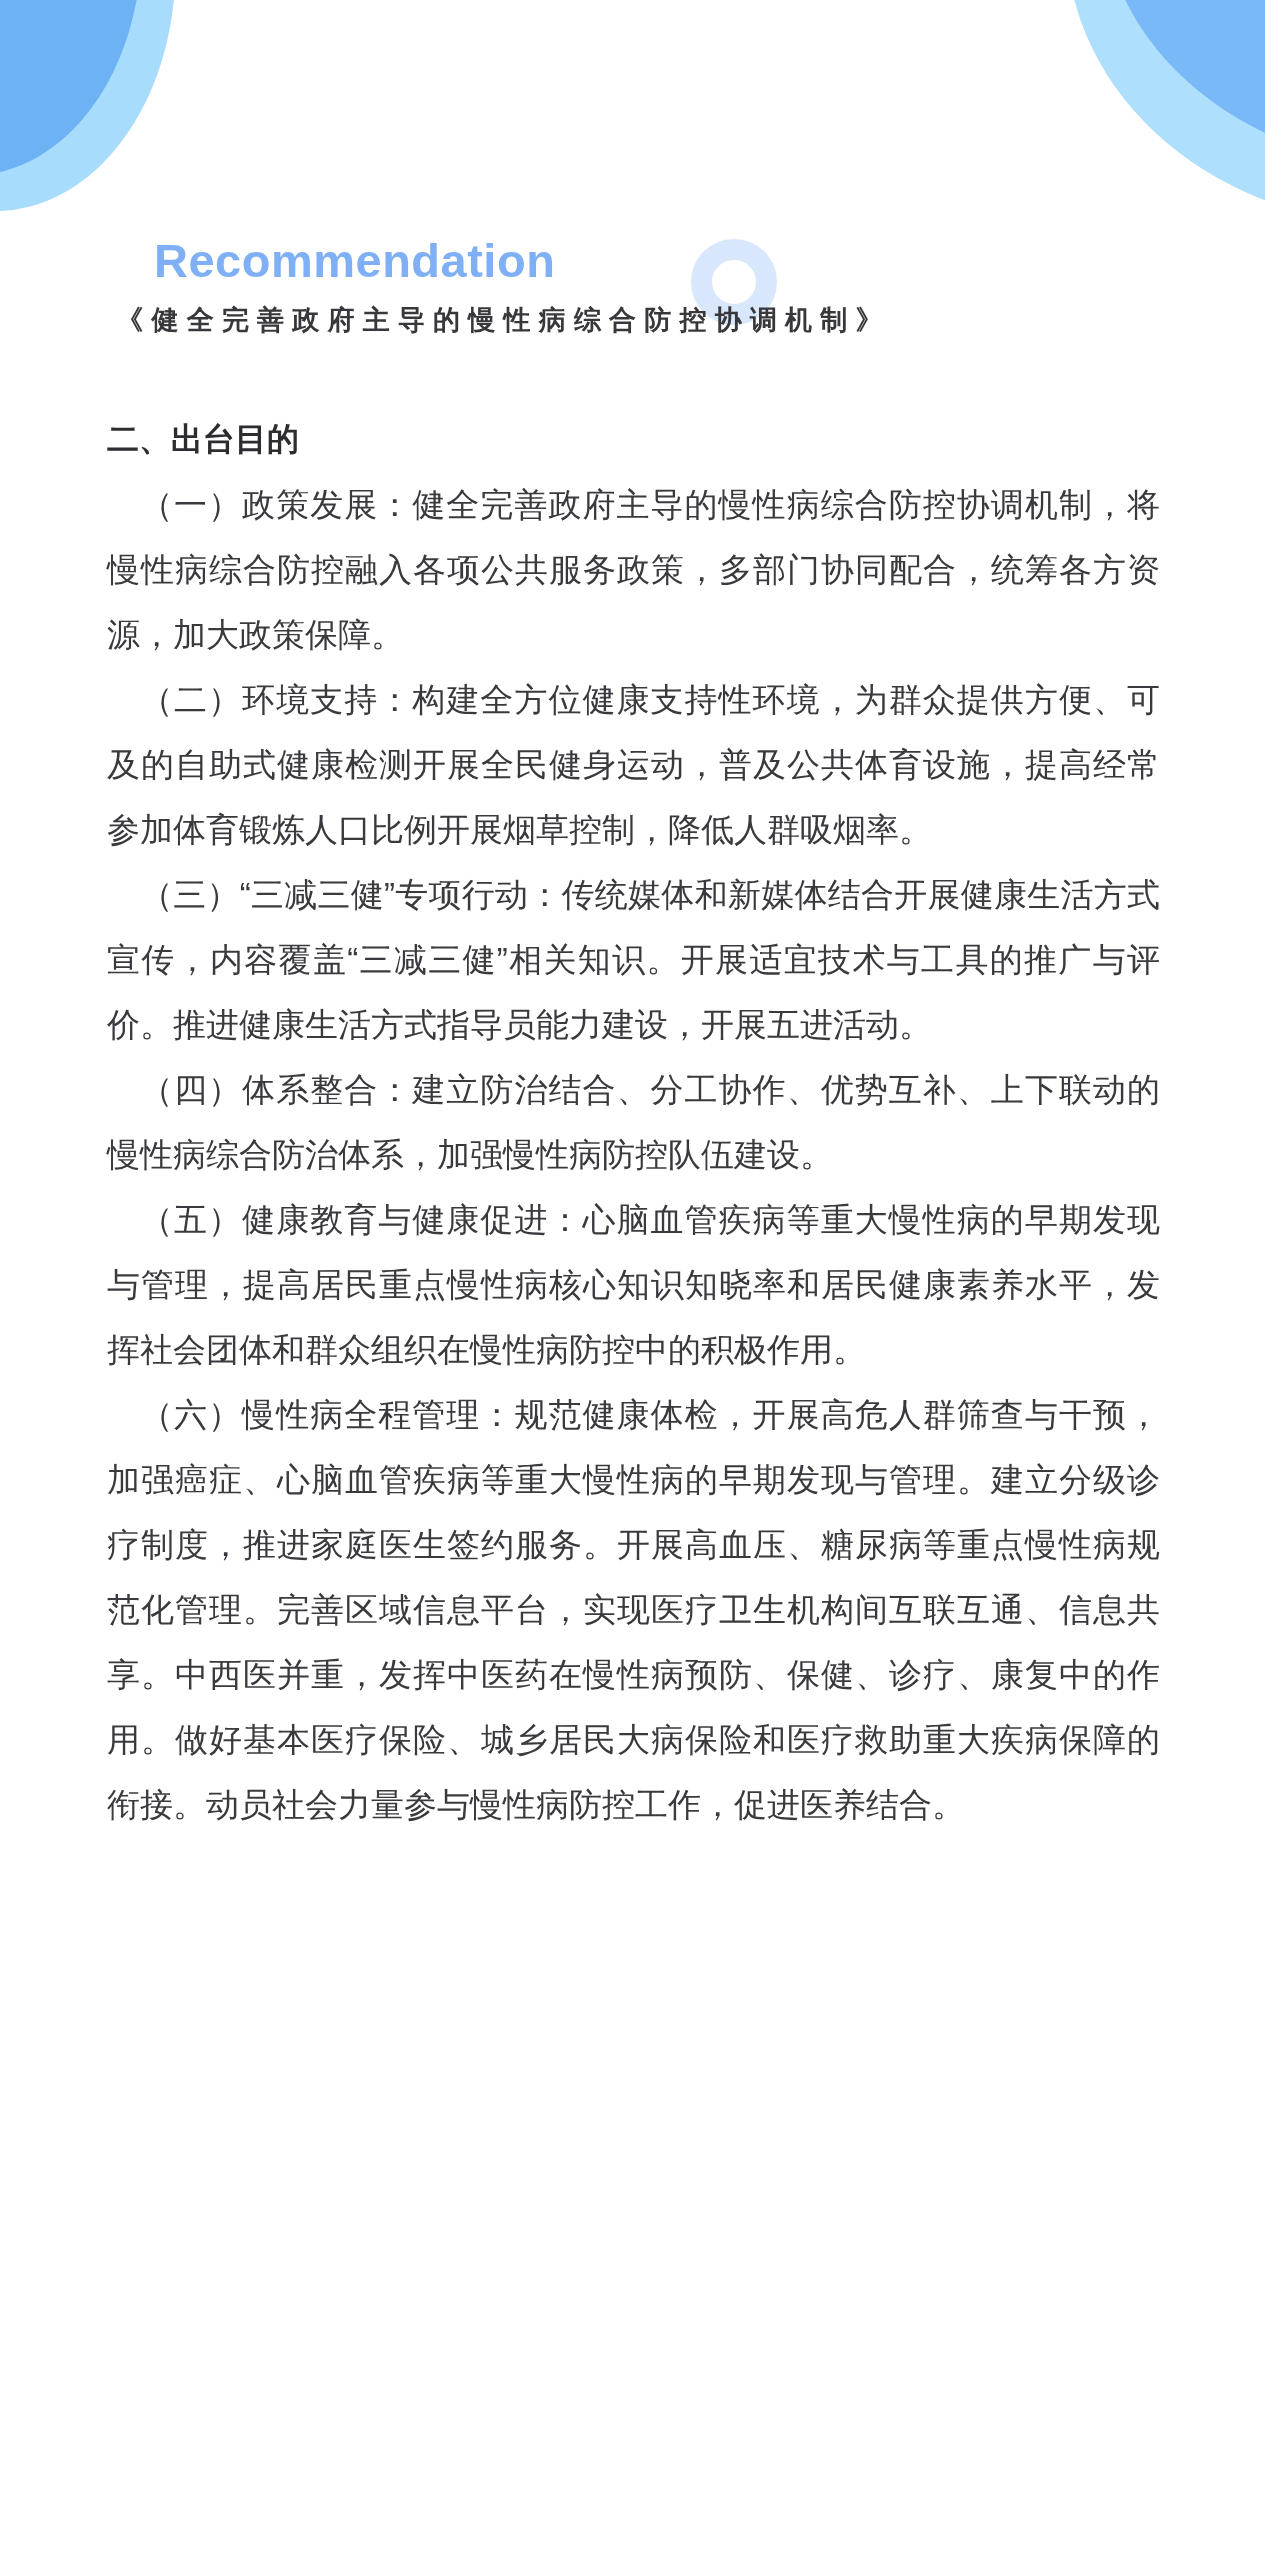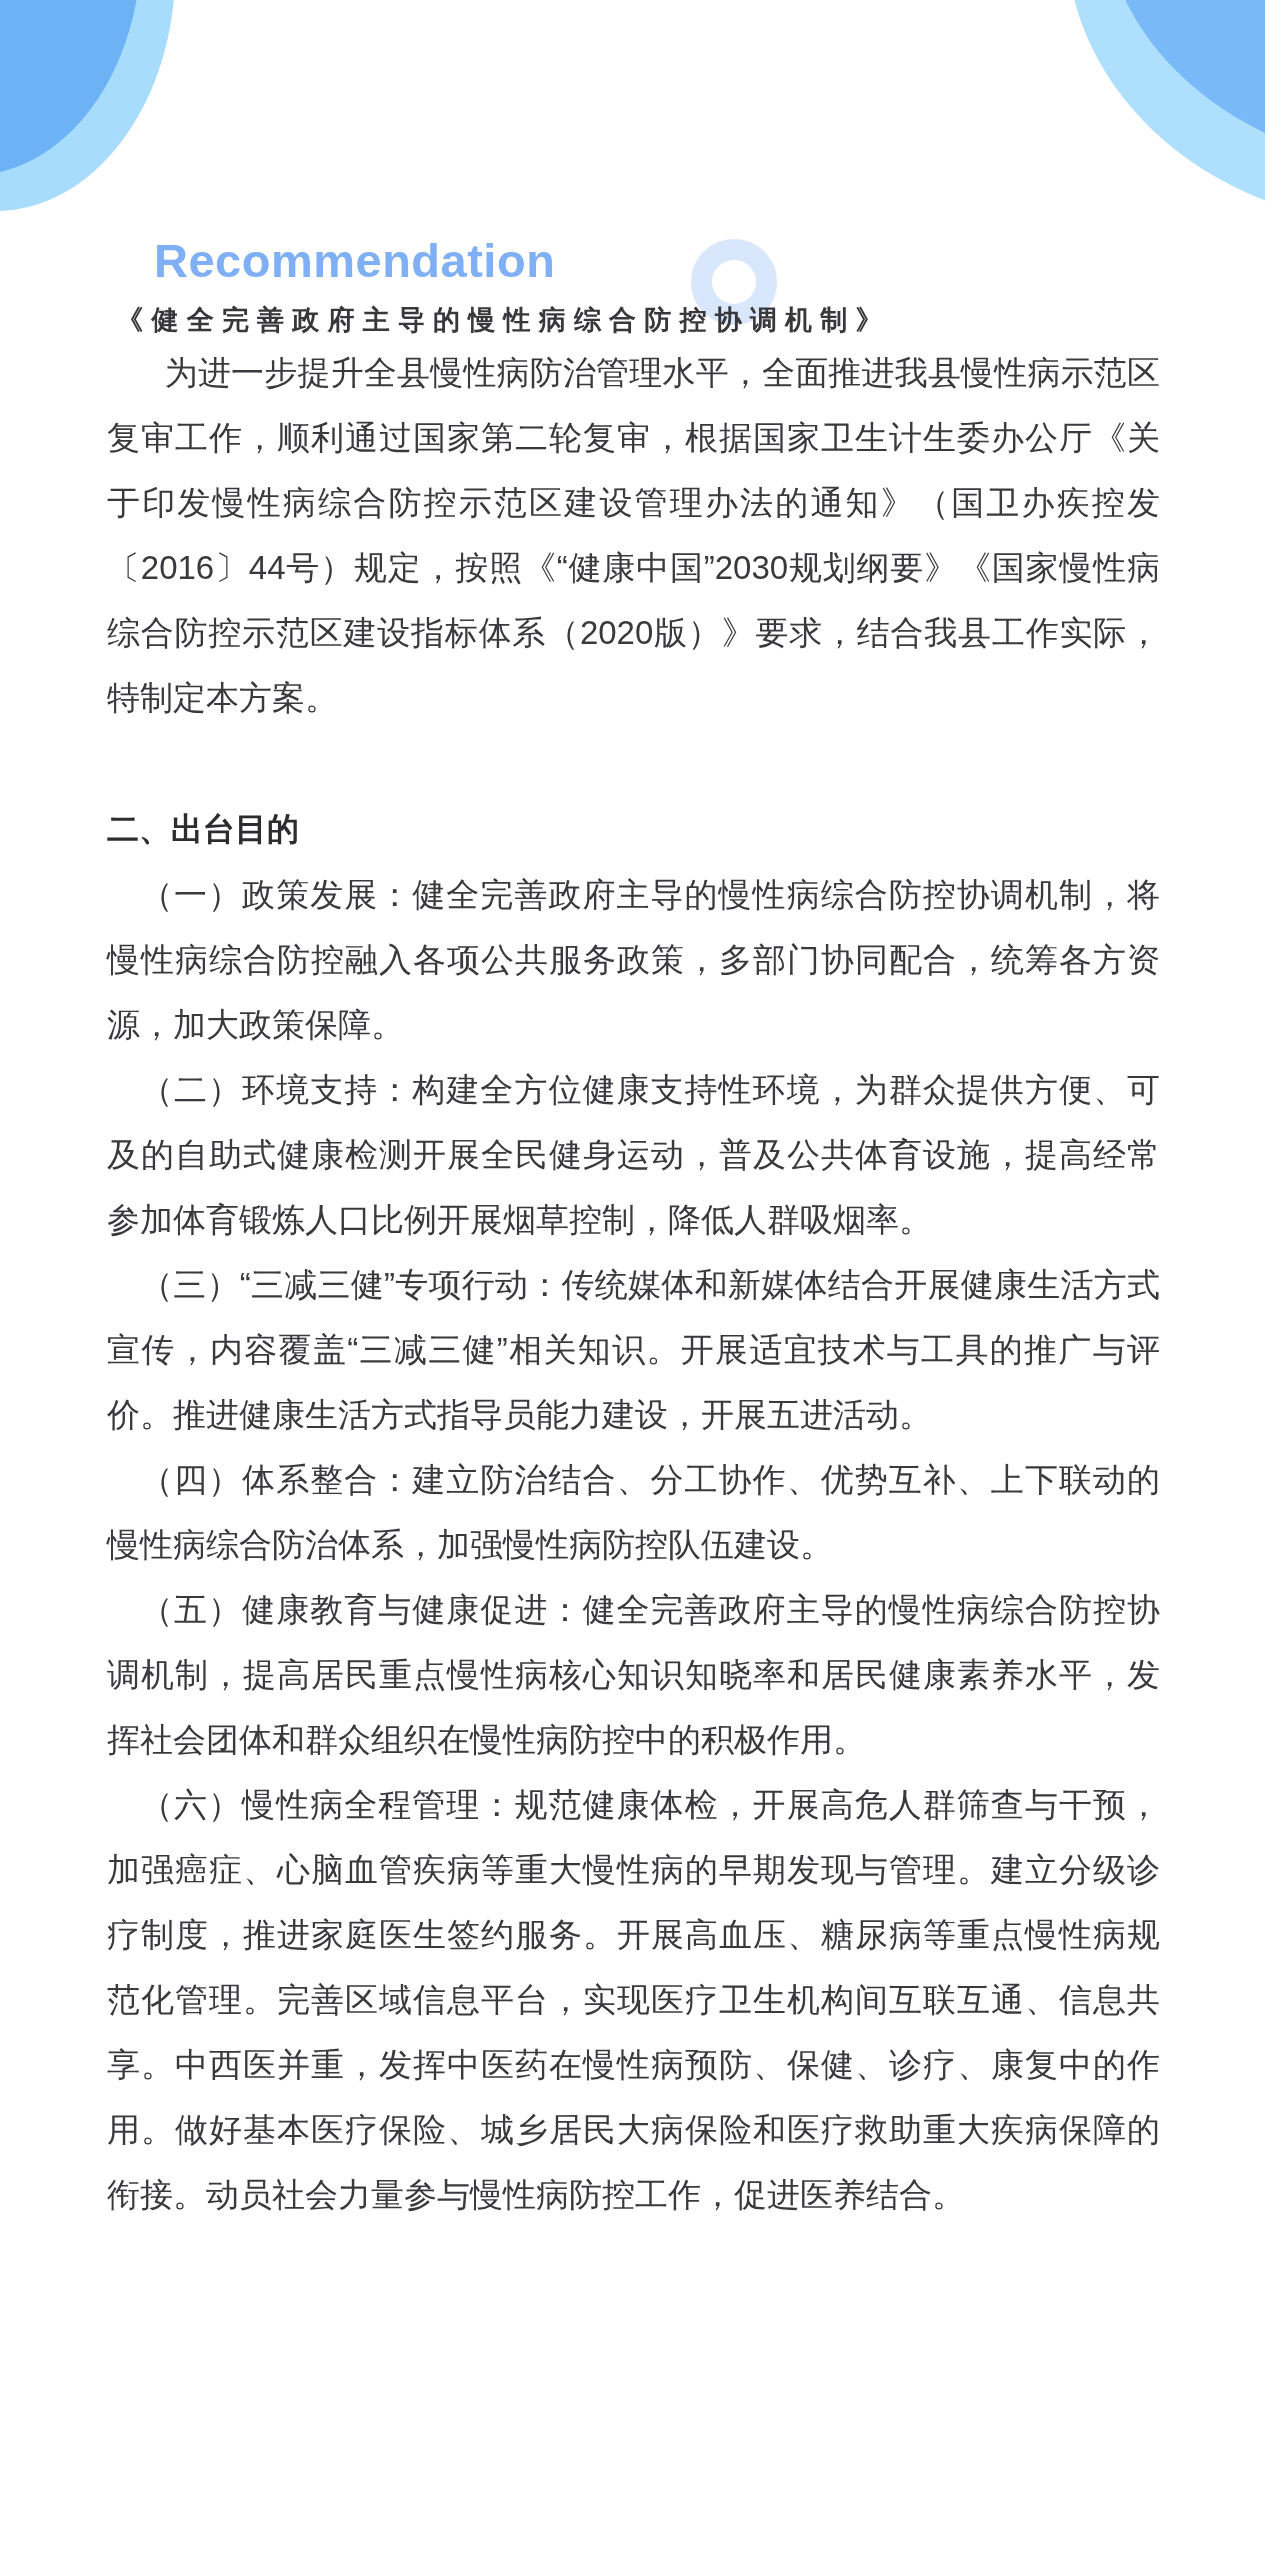--- a/index.html
+++ b/index.html
@@ -102,26 +102,25 @@
   </svg>
 
   <div class="ring"></div>
 
   <div class="content">
 
     <div class="title">Recommendation</div>
 
     <div class="subtitle">《健全完善政府主导的慢性病综合防控协调机制》</div>
 
-    <p class="para">为进一步提升全县慢性病防治管理水平，全面推进我县慢性病示范区复审工作，顺利通过国家第二轮复审，根据国家卫生计生委办公厅《关于印发慢性病综合防控示范区建设管理办法的通知》（国卫办疾控发〔2016〕44号）规定，按照《“健康中国”2030规划纲要》《国家慢性病综合防控示范区建设指标体系（2020版）》要求，结合我县工作实际，特制定本方案。</p>
 
     <h2 class="sec" id="s2">二、出台目的</h2>
 
     <p class="para item">（一）政策发展：健全完善政府主导的慢性病综合防控协调机制，将慢性病综合防控融入各项公共服务政策，多部门协同配合，统筹各方资源，加大政策保障。</p>
     <p class="para item">（二）环境支持：构建全方位健康支持性环境，为群众提供方便、可及的自助式健康检测开展全民健身运动，普及公共体育设施，提高经常参加体育锻炼人口比例开展烟草控制，降低人群吸烟率。</p>
     <p class="para item">（三）“三减三健”专项行动：传统媒体和新媒体结合开展健康生活方式宣传，内容覆盖“三减三健”相关知识。开展适宜技术与工具的推广与评价。推进健康生活方式指导员能力建设，开展五进活动。</p>
     <p class="para item">（四）体系整合：建立防治结合、分工协作、优势互补、上下联动的慢性病综合防治体系，加强慢性病防控队伍建设。</p>
-    <p class="para item">（五）健康教育与健康促进：健全完善政府主导的慢性病综合防控协调机制，提高居民重点慢性病核心知识知晓率和居民健康素养水平，发挥社会团体和群众组织在慢性病防控中的积极作用。</p>
+    <p class="para item">（五）健康教育与健康促进：心脑血管疾病等重大慢性病的早期发现与管理，提高居民重点慢性病核心知识知晓率和居民健康素养水平，发挥社会团体和群众组织在慢性病防控中的积极作用。</p>
     <p class="para item">（六）慢性病全程管理：规范健康体检，开展高危人群筛查与干预，加强癌症、心脑血管疾病等重大慢性病的早期发现与管理。建立分级诊疗制度，推进家庭医生签约服务。开展高血压、糖尿病等重点慢性病规范化管理。完善区域信息平台，实现医疗卫生机构间互联互通、信息共享。中西医并重，发挥中医药在慢性病预防、保健、诊疗、康复中的作用。做好基本医疗保险、城乡居民大病保险和医疗救助重大疾病保障的衔接。动员社会力量参与慢性病防控工作，促进医养结合。</p>
 
   </div>
 </div>
 
 
 </body></html>

